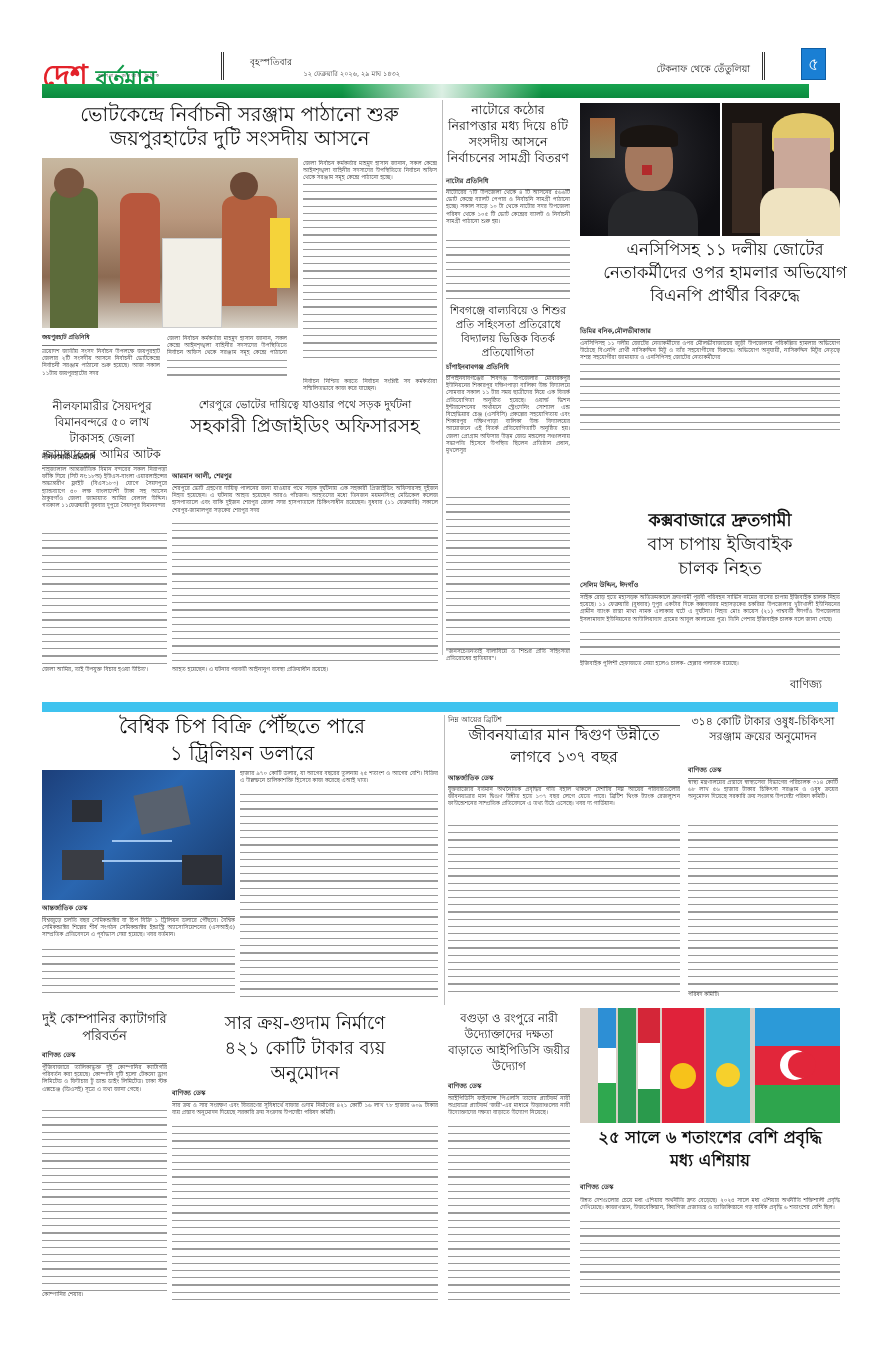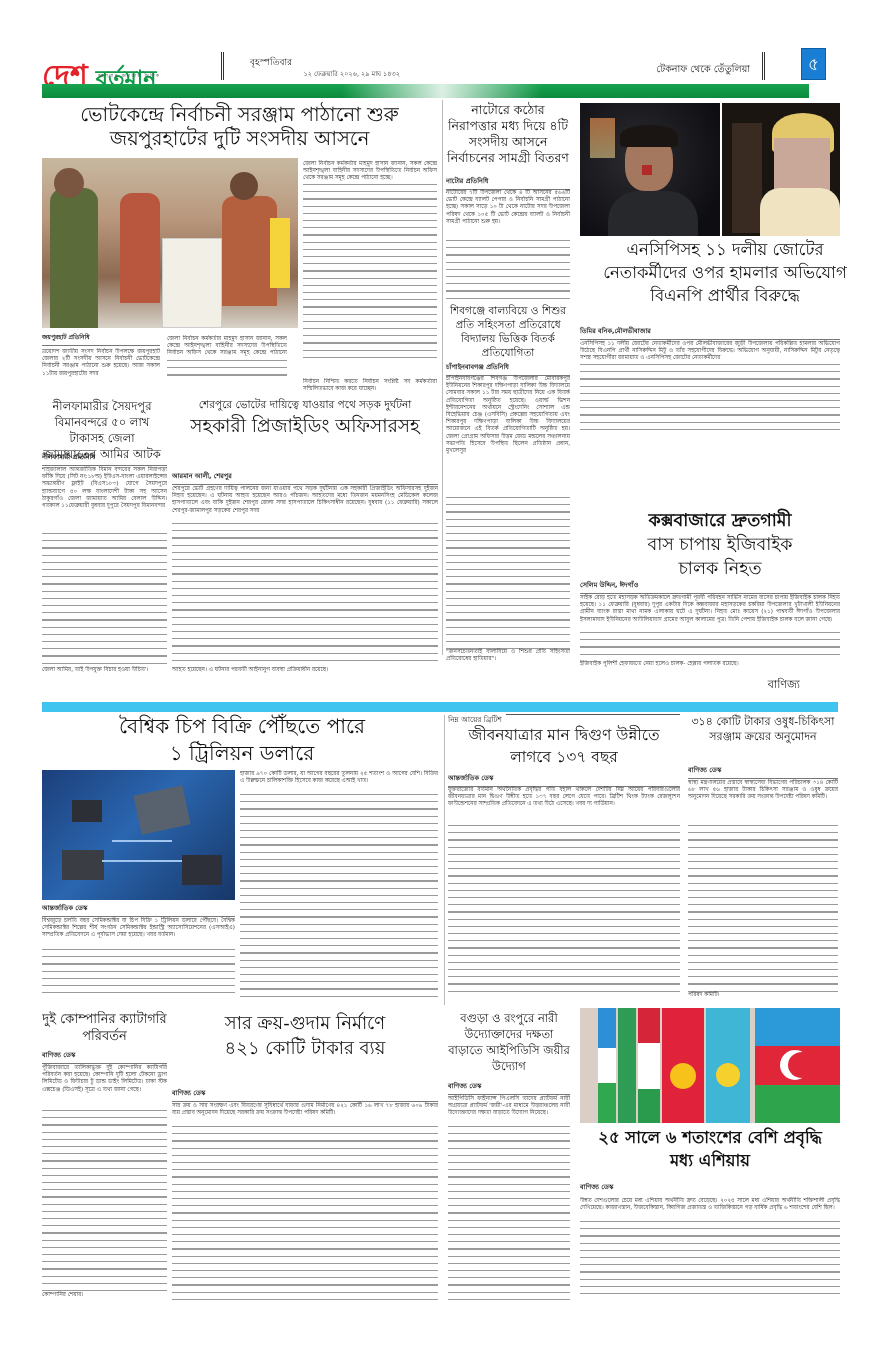--- a/index.html
+++ b/index.html
@@ -104,21 +104,21 @@
 
 <div class="abs hl" style="left:580px;top:508px;width:280px;font-size:17.5px;line-height:24px">
   <div style="font-weight:700">কক্সবাজারে দ্রুতগামী</div>
   <div>বাস চাপায় ইজিবাইক</div>
   <div>চালক নিহত</div>
 </div>
 <div class="abs byline" style="left:580px;top:580px;width:260px">সেলিম উদ্দিন, ঈদগাঁও</div>
 <div class="abs body-text" style="left:580px;top:594px;width:260px;height:36px">সাইক রোড় হতে মহাসড়ক অতিক্রমকালে দ্রুতগামী পূরবী পরিবহন সার্ভিস নামের বাসের চাপায় ইজিবাইক চালক নিহত হয়েছে। ১১ ফেব্রুয়ারি (বুধবার) দুপুর একটার দিকে কক্সবাজার মহাসড়কের চকরিয়া উপজেলার খুটাখালী ইউনিয়নের গ্রামীন ব্যাংক রাস্তা মাথা নামক এলাকায় ঘটে এ দুর্ঘটনা। নিহত মোঃ কায়েস (২১) পাশ্ববর্তী ঈদগাঁও উপজেলার ইসলামাবাদ ইউনিয়নের আউলিয়াবাদ গ্রামের আবুল কালামের পুত্র। তিনি পেশায় ইজিবাইক চালক বলে জানা গেছে।</div>
 <div class="abs textfill" style="left:580px;top:630px;width:260px;height:30px"></div>
 <div class="abs body-text" style="left:580px;top:660px;width:260px;height:9px">ইজিবাইক পুলিশী হেফাজতে নেয়া হলেও চালক- হেল্পার পলাতক রয়েছে।</div>
-<div class="abs" style="left:740px;top:676px;width:60px;text-align:right;font-size:11px;color:#111">বাণিজ্য</div>
+<div class="abs" style="left:776px;top:676px;width:60px;text-align:center;font-size:11px;color:#111">বাণিজ্য</div>
 
 <div class="abs" style="left:42px;top:702px;width:796px;height:10px;background:#3fc3ef"></div>
 
 <div class="abs hl" style="left:42px;top:713px;width:400px;font-size:20px;line-height:27px">
   <div>বৈশ্বিক চিপ বিক্রি পৌঁছতে পারে</div>
   <div>১ ট্রিলিয়ন ডলারে</div>
 </div>
 <div class="photo" style="left:42px;top:770px;width:193px;height:130px;background:linear-gradient(135deg,#1c3f7a 0%,#2a66b0 45%,#173768 100%)">
   <div style="position:absolute;left:95px;top:20px;width:50px;height:40px;background:#58616e;transform:rotate(-12deg)"></div>
   <div style="position:absolute;left:30px;top:30px;width:30px;height:22px;background:#2c2f36"></div>
@@ -127,21 +127,21 @@
   <div style="position:absolute;left:70px;top:70px;width:60px;height:2px;background:#9fc5f0"></div>
   <div style="position:absolute;left:60px;top:90px;width:80px;height:2px;background:#9fc5f0"></div>
 </div>
 <div class="abs byline" style="left:42px;top:903px;width:193px">আন্তর্জাতিক ডেস্ক</div>
 <div class="abs body-text" style="left:42px;top:917px;width:193px;height:30px">বিশ্বজুড়ে চলতি বছর সেমিকন্ডাক্টর বা চিপ বিক্রি ১ ট্রিলিয়ন ডলারে পৌঁছবে। বৈশ্বিক সেমিকন্ডাক্টর শিল্পের শীর্ষ সংগঠন সেমিকন্ডাক্টর ইন্ডাস্ট্রি অ্যাসোসিয়েশনের (এসআইএ) সাম্প্রতিক প্রতিবেদনে এ পূর্বাভাস দেয়া হয়েছে। খবর বর্তমান।</div>
 <div class="abs textfill" style="left:42px;top:947px;width:193px;height:50px"></div>
 <div class="abs body-text" style="left:240px;top:770px;width:198px;height:22px">হাজার ৯৭০ কোটি ডলার, যা আগের বছরের তুলনায় ২৫ শতাংশ ও আগের বেশি। বিক্রির এ উল্লম্ফনে চালিকাশক্তি হিসেবে কাজ করেছে এআই খাত।</div>
 <div class="abs textfill" style="left:240px;top:792px;width:198px;height:205px"></div>
 
 <div class="rule-v" style="left:444px;top:715px;height:290px"></div>
-<div class="abs" style="left:448px;top:714px;width:232px;font-size:7.5px;color:#222;display:flex;align-items:flex-start;gap:4px">
+<div class="abs" style="left:448px;top:714px;width:232px;font-size:7.5px;color:#222;display:flex;align-items:flex-end;gap:4px">
   <span>নিম্ন আয়ের ব্রিটিশ</span>
   <span style="flex:1;border-top:1px solid #555"></span>
 </div>
 <div class="abs hl" style="left:448px;top:724px;width:232px;font-size:15.5px;line-height:22px">
   <div>জীবনযাত্রার মান দ্বিগুণ উন্নীতে</div>
   <div>লাগবে ১৩৭ বছর</div>
 </div>
 <div class="abs byline" style="left:448px;top:773px;width:232px">আন্তর্জাতিক ডেস্ক</div>
 <div class="abs body-text" style="left:448px;top:786px;width:232px;height:37px">যুক্তরাজ্যের বর্তমান অর্থনৈতিক প্রবৃদ্ধির গতি বহাল থাকলে দেশটির নিম্ন আয়ের পরিবারগুলোর জীবনযাত্রার মান দ্বিগুণ উন্নীত হতে ১৩৭ বছর লেগে যেতে পারে। ব্রিটিশ থিংক ট্যাংক রেজল্যুশন ফাউন্ডেশনের সাম্প্রতিক প্রতিবেদনে এ তথ্য উঠে এসেছে। খবর দ্য গার্ডিয়ান।</div>
 <div class="abs textfill" style="left:448px;top:823px;width:232px;height:175px"></div>
@@ -154,20 +154,21 @@
 
 <div class="abs hl" style="left:42px;top:1010px;width:125px;font-size:13px;line-height:17px">দুই কোম্পানির ক্যাটাগরি পরিবর্তন</div>
 <div class="abs byline" style="left:42px;top:1050px;width:125px">বাণিজ্য ডেস্ক</div>
 <div class="abs body-text" style="left:42px;top:1064px;width:125px;height:44px">পুঁজিবাজারে তালিকাভুক্ত দুই কোম্পানির ক্যাটাগরি পরিবর্তন করা হয়েছে। কোম্পানি দুটি হলো টেকনো ড্রাগ লিমিটেড ও ফিউচার টু ডান্ড ডাইং লিমিটেড। ঢাকা স্টক এক্সচেঞ্জ (ডিএসই) সূত্রে এ তথ্য জানা গেছে।</div>
 <div class="abs textfill" style="left:42px;top:1108px;width:125px;height:185px"></div>
 <div class="abs body-text" style="left:42px;top:1291px;width:125px;height:9px">কোম্পানির শেয়ার।</div>
 
 <div class="abs hl" style="left:172px;top:1010px;width:266px;font-size:18px;line-height:25px">
   <div>সার ক্রয়-গুদাম নির্মাণে</div>
   <div>৪২১ কোটি টাকার ব্যয়</div>
+  <div>অনুমোদন</div>
 </div>
 <div class="abs byline" style="left:172px;top:1088px;width:266px">বাণিজ্য ডেস্ক</div>
 <div class="abs body-text" style="left:172px;top:1102px;width:266px;height:22px">সার ক্রয় ও সার সংরক্ষণ এবং বিতরণের সুবিধার্থে বাফার গুদাম নির্মাণের ৪২১ কোটি ১৬ লাখ ৭৮ হাজার ৬০৯ টাকার ব্যয় প্রস্তাব অনুমোদন দিয়েছে সরকারি ক্রয় সংক্রান্ত উপদেষ্টা পরিষদ কমিটি।</div>
 <div class="abs textfill" style="left:172px;top:1124px;width:266px;height:178px"></div>
 
 <div class="abs hl" style="left:448px;top:1010px;width:122px;font-size:11.5px;line-height:16px">বগুড়া ও রংপুরে নারী উদ্যোক্তাদের দক্ষতা বাড়াতে আইপিডিসি জয়ীর উদ্যোগ</div>
 <div class="abs byline" style="left:448px;top:1081px;width:122px">বাণিজ্য ডেস্ক</div>
 <div class="abs body-text" style="left:448px;top:1095px;width:122px;height:29px">আইপিডিসি ফাইন্যান্স পিএলসি তাদের প্ল্যাটফর্ম নারী অগ্রযাত্রা প্ল্যাটফর্ম 'জয়ী'-এর মাধ্যমে উত্তরাঞ্চলের নারী উদ্যোক্তাদের দক্ষতা বাড়াতে উদ্যোগ নিয়েছে।</div>
 <div class="abs textfill" style="left:448px;top:1124px;width:122px;height:178px"></div>
 

